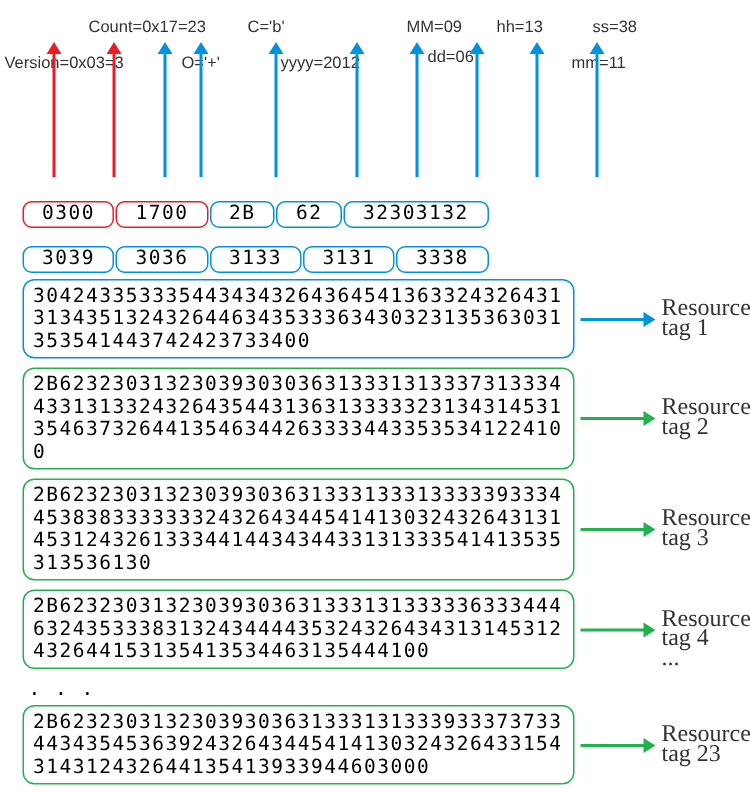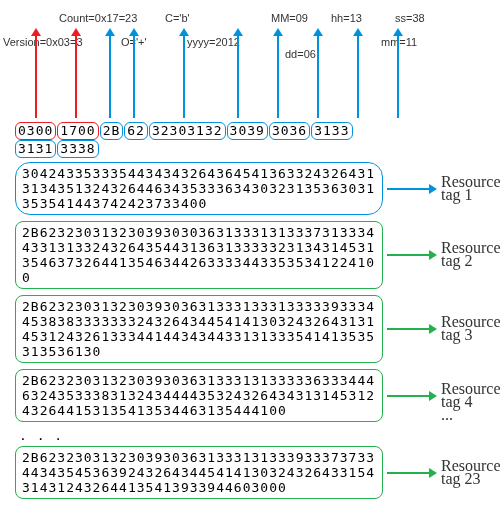--- a/index.html
+++ b/index.html
@@ -31,42 +31,43 @@
     letter-spacing: 1px;
     margin: 2px 10px 4px 10px;
     position: relative;
     line-height: 16px;
     width: 360px;
   }
   .hg {
     display: inline-block;
     border: 1px solid;
     border-radius: 6px;
-    padding: 0 2px;
+    padding: 0 12px;
     margin-right: 1px;
+    margin-top: 12px;
   }
   .hg.red { border-color: #ed1c24; }
   .hg.blue { border-color: #0093dd; }
 
   .block {
     position: relative;
     margin: 3px 10px 6px 10px;
   }
   .hexbox {
     font-family: Consolas, monospace;
     font-size: 13px;
     letter-spacing: 1px;
     border: 1px solid;
     border-radius: 8px;
     padding: 3px 6px 3px 6px;
     width: 354px;
     word-break: break-all;
     line-height: 15px;
   }
-  .hexbox.blue { border-color: #0093dd; border-radius: 15px; }
+  .hexbox.blue { border-color: #0093dd; }
   .hexbox.green { border-color: #22b14c; }
   .rarrow {
     position: absolute;
     left: 372px;
     top: 50%;
     margin-top: -1px;
     width: 50px;
     height: 2px;
   }
   .rarrow .line { position: absolute; left:0; top:0; height:2px; width:44px; }
@@ -127,21 +128,21 @@
       <div class="lbl" style="left: 182px; top: 26px;">yyyy=2012</div>
       <div class="arrow-col blue" style="left: 178px;">
         <div class="head"></div>
         <div class="line"></div>
       </div>
       <div class="lbl" style="left: 236px; top: 2px; padding-left: 30px;">MM=09</div>
       <div class="arrow-col blue" style="left: 232px;">
         <div class="head"></div>
         <div class="line"></div>
       </div>
-      <div class="lbl" style="left: 280px; top: 38px;">dd=06</div>
+      <div class="lbl" style="left: 280px; top: 22px;">dd=06</div>
       <div class="arrow-col blue" style="left: 272px;">
         <div class="head"></div>
         <div class="line"></div>
       </div>
       <div class="lbl" style="left: 310px; top: 2px; padding-left: 16px;">hh=13</div>
       <div class="arrow-col blue" style="left: 312px;">
         <div class="head"></div>
         <div class="line"></div>
       </div>
       <div class="lbl" style="left: 350px; top: 26px; padding-left: 26px;">mm=11</div>

